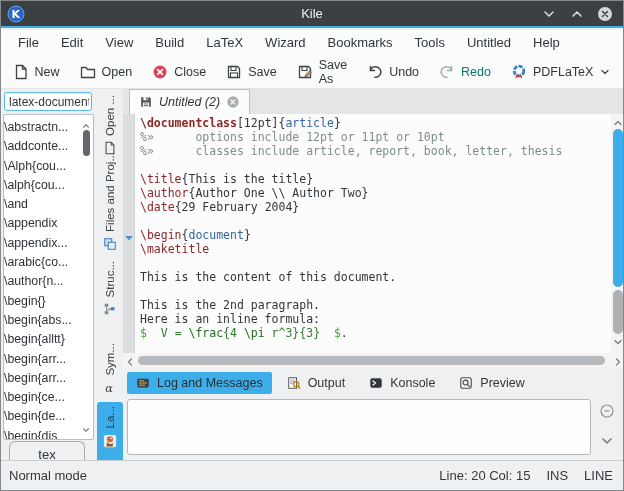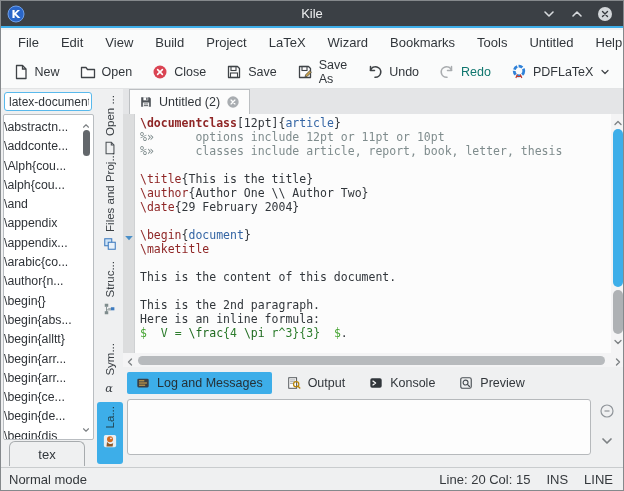--- a/index.html
+++ b/index.html
@@ -49,21 +49,21 @@
     padding-top:4px;margin-bottom:5px;border-radius:3px;box-sizing:border-box;}
   .vtab-label{writing-mode:vertical-rl;transform:rotate(180deg);font-size:11.5px;color:#3a3f44;white-space:nowrap;}
   .vtab .ic14{margin-top:5px;}
   .vtab.active{background:#3daee9;}
   .vtab.active .vtab-label{color:#21434f;}
   
   .tabbar{position:absolute;left:122px;top:88px;width:502px;height:25px;background:#e4e5e7;
     display:flex;align-items:flex-end;padding-left:6px;box-sizing:border-box;}
   .etab{display:flex;align-items:center;gap:6px;height:25px;padding:0 9px;font-size:12.5px;color:#31363b;box-sizing:border-box;}
   .etab.inactive{background:#d8d9db;border-right:1px solid #c4c6c8;}
-  .etab.active{background:#fcfcfc;border:1px solid #bcbfc2;border-bottom:none;}
+  .etab.active{background:#fcfcfc;border:1px solid #bcbfc2;border-bottom:none;font-style:italic;}
   .editor{position:absolute;left:122px;top:113px;width:502px;height:239px;background:#fcfcfc;overflow:hidden;}
   .gutter{position:absolute;left:0;top:0;width:12px;height:100%;background:#dcddde;border-right:1px solid #cfd1d3;box-sizing:border-box;}
   .fold-marker{position:absolute;left:1px;width:10px;height:10px;}
   .code{position:absolute;left:17px;top:2px;right:16px;font-family:"DejaVu Sans Mono",monospace;
     font-size:11.5px;line-height:14px;}
   .code-line{height:14px;white-space:pre;}
   .tok-kwb{color:var(--sx-keyword);font-weight:bold;}
   .tok-kw{color:var(--sx-keyword);}
   .tok-env{color:var(--sx-environment);}
   .tok-cm{color:var(--sx-comment);}
@@ -82,21 +82,21 @@
   .hthumb{position:absolute;left:15px;right:20px;top:2.5px;height:9px;background:#b7babd;border-radius:5px;}
   
   .btabs{position:absolute;left:126px;top:369px;height:26px;display:flex;align-items:center;gap:6px;}
   .btab{display:flex;align-items:center;gap:7px;padding:4px 9px;font-size:12.5px;color:#31363b;border-radius:2px;}
   .btab.active{background:#3daee9;color:#253036;}
   .msg-box{position:absolute;left:126px;top:398px;width:464px;height:56px;background:#fdfdfd;
     border:1px solid #b6b9bc;border-radius:3px;box-sizing:border-box;}
   .panel-btn-collapse{position:absolute;left:598px;top:402px;width:16px;height:16px;display:inline-flex;}
   .panel-btn-down{position:absolute;left:598px;top:432px;width:16px;height:16px;display:inline-flex;}
   
-  .statusbar{position:absolute;left:0;bottom:0;width:100%;height:23px;background:#eff0f1;
+  .statusbar{position:absolute;left:0;bottom:0;width:100%;height:30px;background:#eff0f1;
     border-top:1px solid #c9ccce;display:flex;align-items:center;font-size:13px;color:#34383c;box-sizing:border-box;}
   .statusbar .left{padding-left:8px;}
   .statusbar .right{margin-left:auto;display:flex;gap:16px;padding-right:10px;}
 </style>
 </head>
 <body>
 
 <div class="window">
 
   <div class="titlebar">
@@ -125,21 +125,20 @@
           </svg>
         </span>
     </span>
   </div>
 
   <div class="menubar">
       <span class="menu-item">File</span>
       <span class="menu-item">Edit</span>
       <span class="menu-item">View</span>
       <span class="menu-item">Build</span>
-      <span class="menu-item">Project</span>
       <span class="menu-item">LaTeX</span>
       <span class="menu-item">Wizard</span>
       <span class="menu-item">Bookmarks</span>
       <span class="menu-item">Tools</span>
       <span class="menu-item">Untitled</span>
       <span class="menu-item">Help</span>
     </div>
 
   <div class="toolbar">
     <div id="toolbar-buttons">

